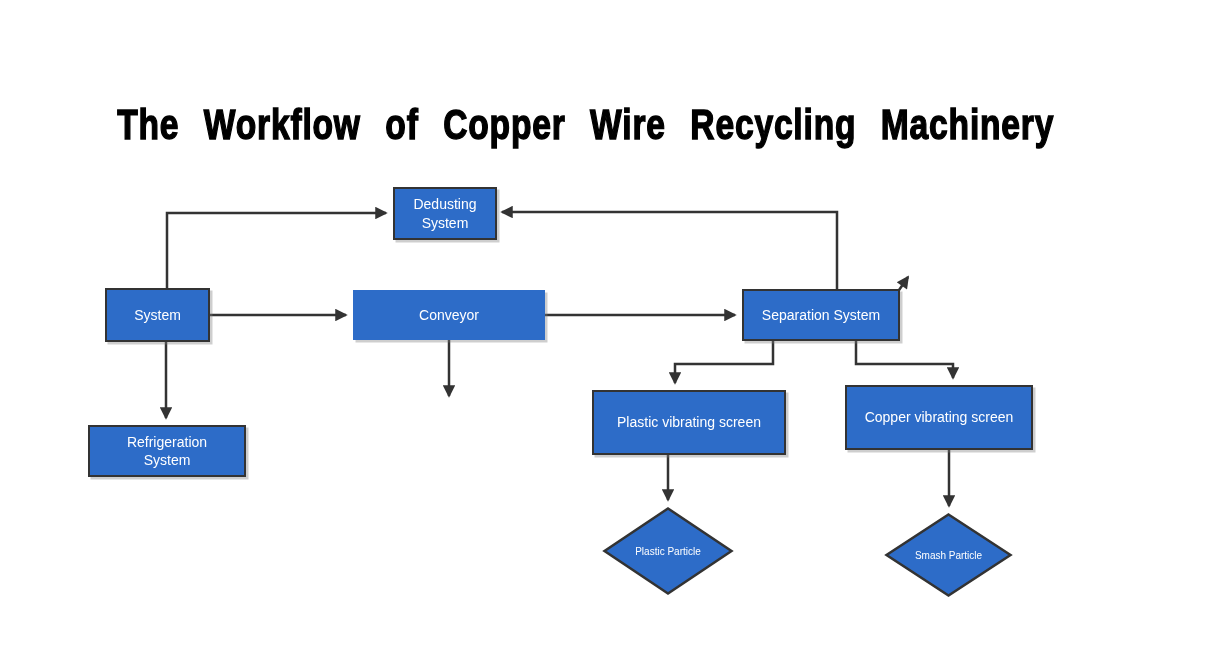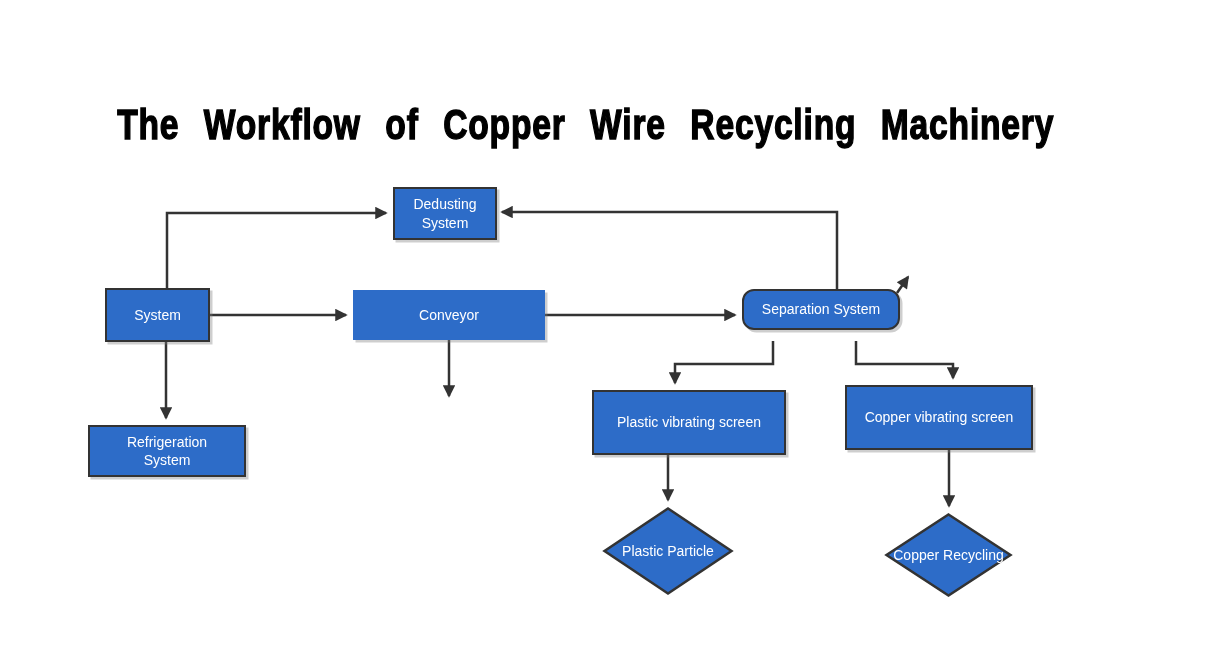--- a/index.html
+++ b/index.html
@@ -57,40 +57,40 @@
     text-align: center;
     font-size: 14px; line-height: 1.3;
     white-space: pre-line;
     box-shadow: 2.5px 2.5px 0 rgba(125,125,125,0.38);
   }
   .node.no-border { border: none; }
 
   #node-dedusting      { left: 393px; top: 187px; width: 104px; height: 53px; }
   #node-smash          { left: 105px; top: 288px; width: 105px; height: 54px; }
   #node-conveyor       { left: 353px; top: 290px; width: 192px; height: 50px; }
-  #node-separation     { left: 742px; top: 289px; width: 158px; height: 41px; border-radius: 12px; }
+  #node-separation     { left: 742px; top: 289px; width: 158px; height: 52px; }
   #node-refrigeration  { left:  88px; top: 425px; width: 158px; height: 52px; }
   #node-magnetic       { left: 371px; top: 403px; width: 157px; height: 48px; }
   #node-plastic-screen { left: 592px; top: 390px; width: 194px; height: 65px; }
   #node-copper-screen  { left: 845px; top: 385px; width: 188px; height: 65px; }
 
   
   .diamond { position: absolute; background: none; }
   #node-plastic-particle { left: 603px; top: 507px; width: 130px; height: 88px; }
   #node-copper-particle  { left: 885px; top: 513px; width: 127px; height: 84px; }
   .diamond svg { position: absolute; left: 0; top: 0; width: 100%; height: 100%; overflow: visible; }
   .diamond polygon {
     fill: var(--node-fill);
     stroke: var(--node-border);
     stroke-width: 2.5px;
   }
   .diamond .node-label {
     position: absolute; left: 0; top: 0; right: 0; bottom: 0;
     display: flex; align-items: center; justify-content: center;
-    color: var(--label-text); font-size: 14px; text-align: center;
+    color: var(--label-text); font-size: 10px; text-align: center;
   }
 
   
   .note { position: absolute; }
   #node-remark { left: 913px; top: 227px; width: 235px; height: 80px; }
   .note svg { position: absolute; left: 0; top: 0; width: 100%; height: 100%; overflow: visible; }
   .note .note-body { fill: var(--node-fill); stroke: var(--node-border); stroke-width: 2.2px; }
   .note .note-fold { fill: var(--note-fold); stroke: var(--node-border); stroke-width: 1.6px; }
   .note .node-label {
     position: absolute; left: 0; top: 0; right: 0; bottom: 0;
@@ -149,16 +149,16 @@
     <svg viewBox="0 0 130 88" xmlns="http://www.w3.org/2000/svg">
       <polygon points="65,1.5 128.5,44 65,86.5 1.5,44"></polygon>
     </svg>
     <div class="node-label">Plastic Particle</div>
   </div>
 
   <div class="diamond" id="node-copper-particle">
     <svg viewBox="0 0 127 84" xmlns="http://www.w3.org/2000/svg">
       <polygon points="63.5,1.5 125.5,42 63.5,82.5 1.5,42"></polygon>
     </svg>
-    <div class="node-label">Copper Recycling</div>
+    <div class="node-label">Smash Particle</div>
   </div>
 
 </div>
 
 </body></html>

